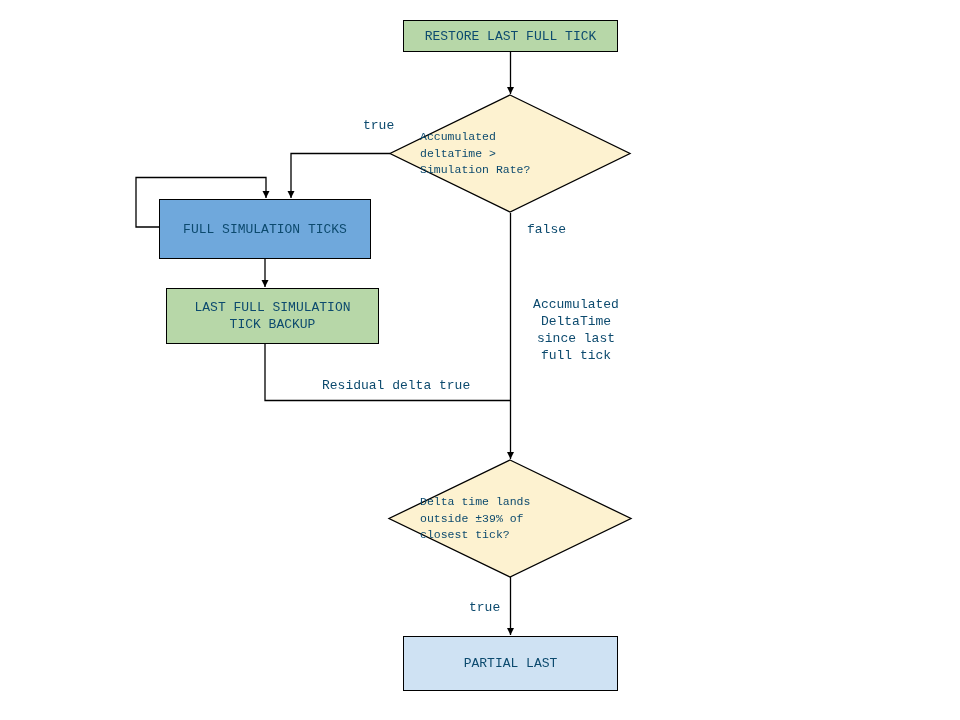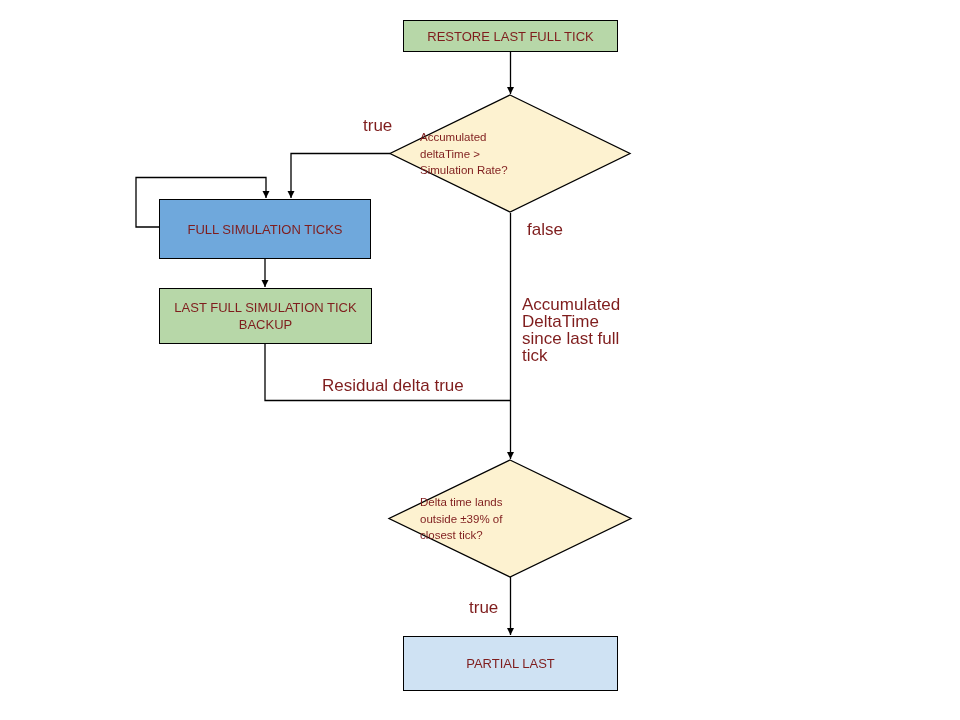--- a/index.html
+++ b/index.html
@@ -1,22 +1,22 @@
 <!DOCTYPE html>
 <html><head>
 <meta charset="utf-8">
 <style>
   html, body { margin: 0; padding: 0; background: #ffffff; }
   .canvas {
     position: relative;
     width: 960px;
     height: 720px;
     background: #ffffff;
-    font-family: Liberation Sans, sans-serif;
-    color: #7f1d1d;
+    font-family: Liberation Mono, monospace;
+    color: #0c4a6e;
     overflow: hidden;
   }
   svg.wires {
     position: absolute;
     left: 0; top: 0;
     width: 960px; height: 720px;
   }
   .node-box {
     position: absolute;
     box-sizing: border-box;
@@ -31,29 +31,30 @@
   }
   .diamond-text {
     position: absolute;
     text-align: left;
     font-size: 11.5px;
     line-height: 16.5px;
   }
   .diamond-text span { display: block; }
   .edge-label {
     position: absolute;
-    font-size: 17px;
+    font-size: 13px;
     line-height: 17px;
     white-space: nowrap;
+    text-align: center;
   }
   .edge-label.wrap { white-space: normal; }
   
   #node-restore   { left: 403px; top: 20px;  width: 215px; height: 32px; }
   #node-full      { left: 159px; top: 199px; width: 212px; height: 60px; }
-  #node-backup    { left: 159px; top: 288px; width: 213px; height: 56px; }
+  #node-backup    { left: 166px; top: 288px; width: 213px; height: 56px; }
   #node-partial   { left: 403px; top: 636px; width: 215px; height: 55px; }
   #dtext-accum    { left: 420px; top: 129px; width: 180px; }
   #dtext-delta    { left: 420px; top: 494px; width: 180px; }
   #lbl-true-top    { left: 363px; top: 117px; }
   #lbl-false       { left: 527px; top: 221px; }
   #lbl-accum-note  { left: 522px; top: 296px; width: 108px; }
   #lbl-residual    { left: 322px; top: 377px; }
   #lbl-true-bottom { left: 469px; top: 599px; }
 </style>
 </head>

